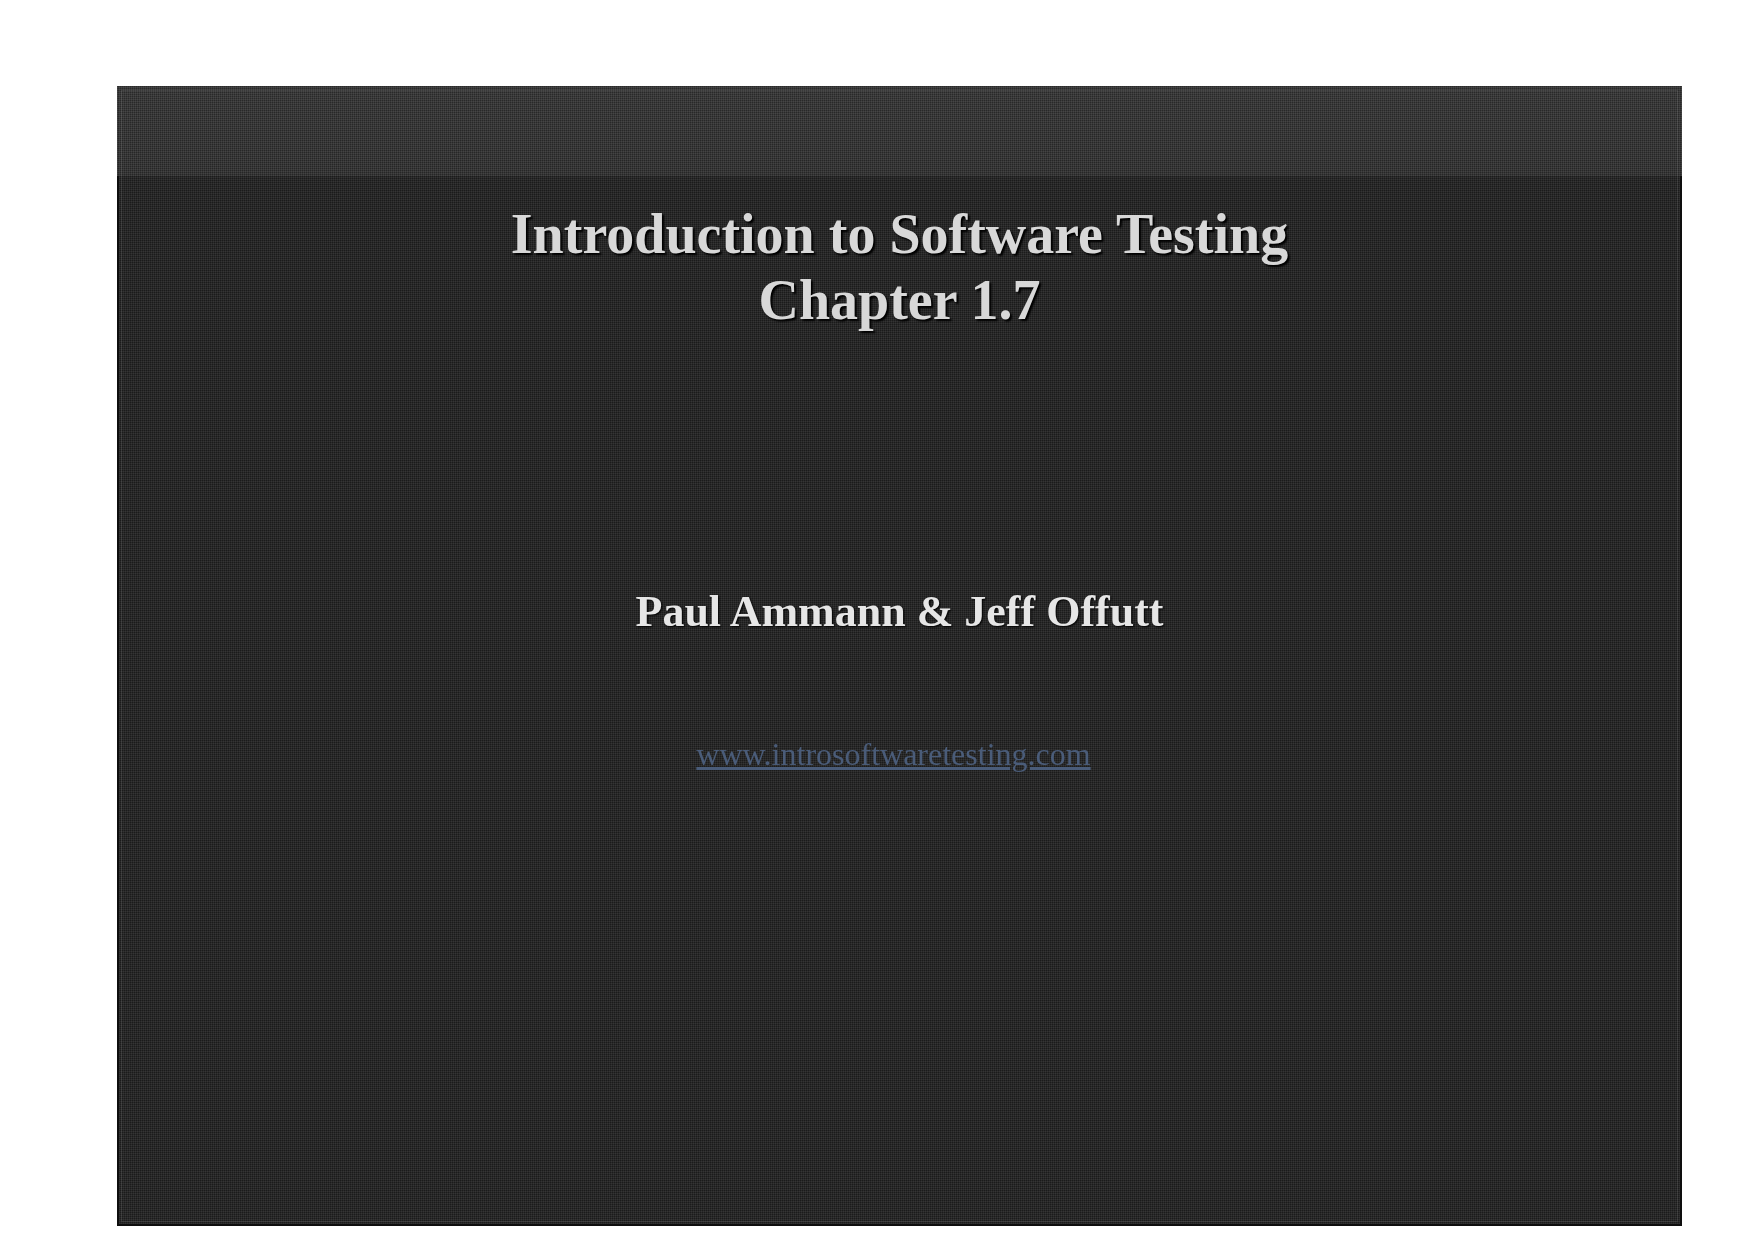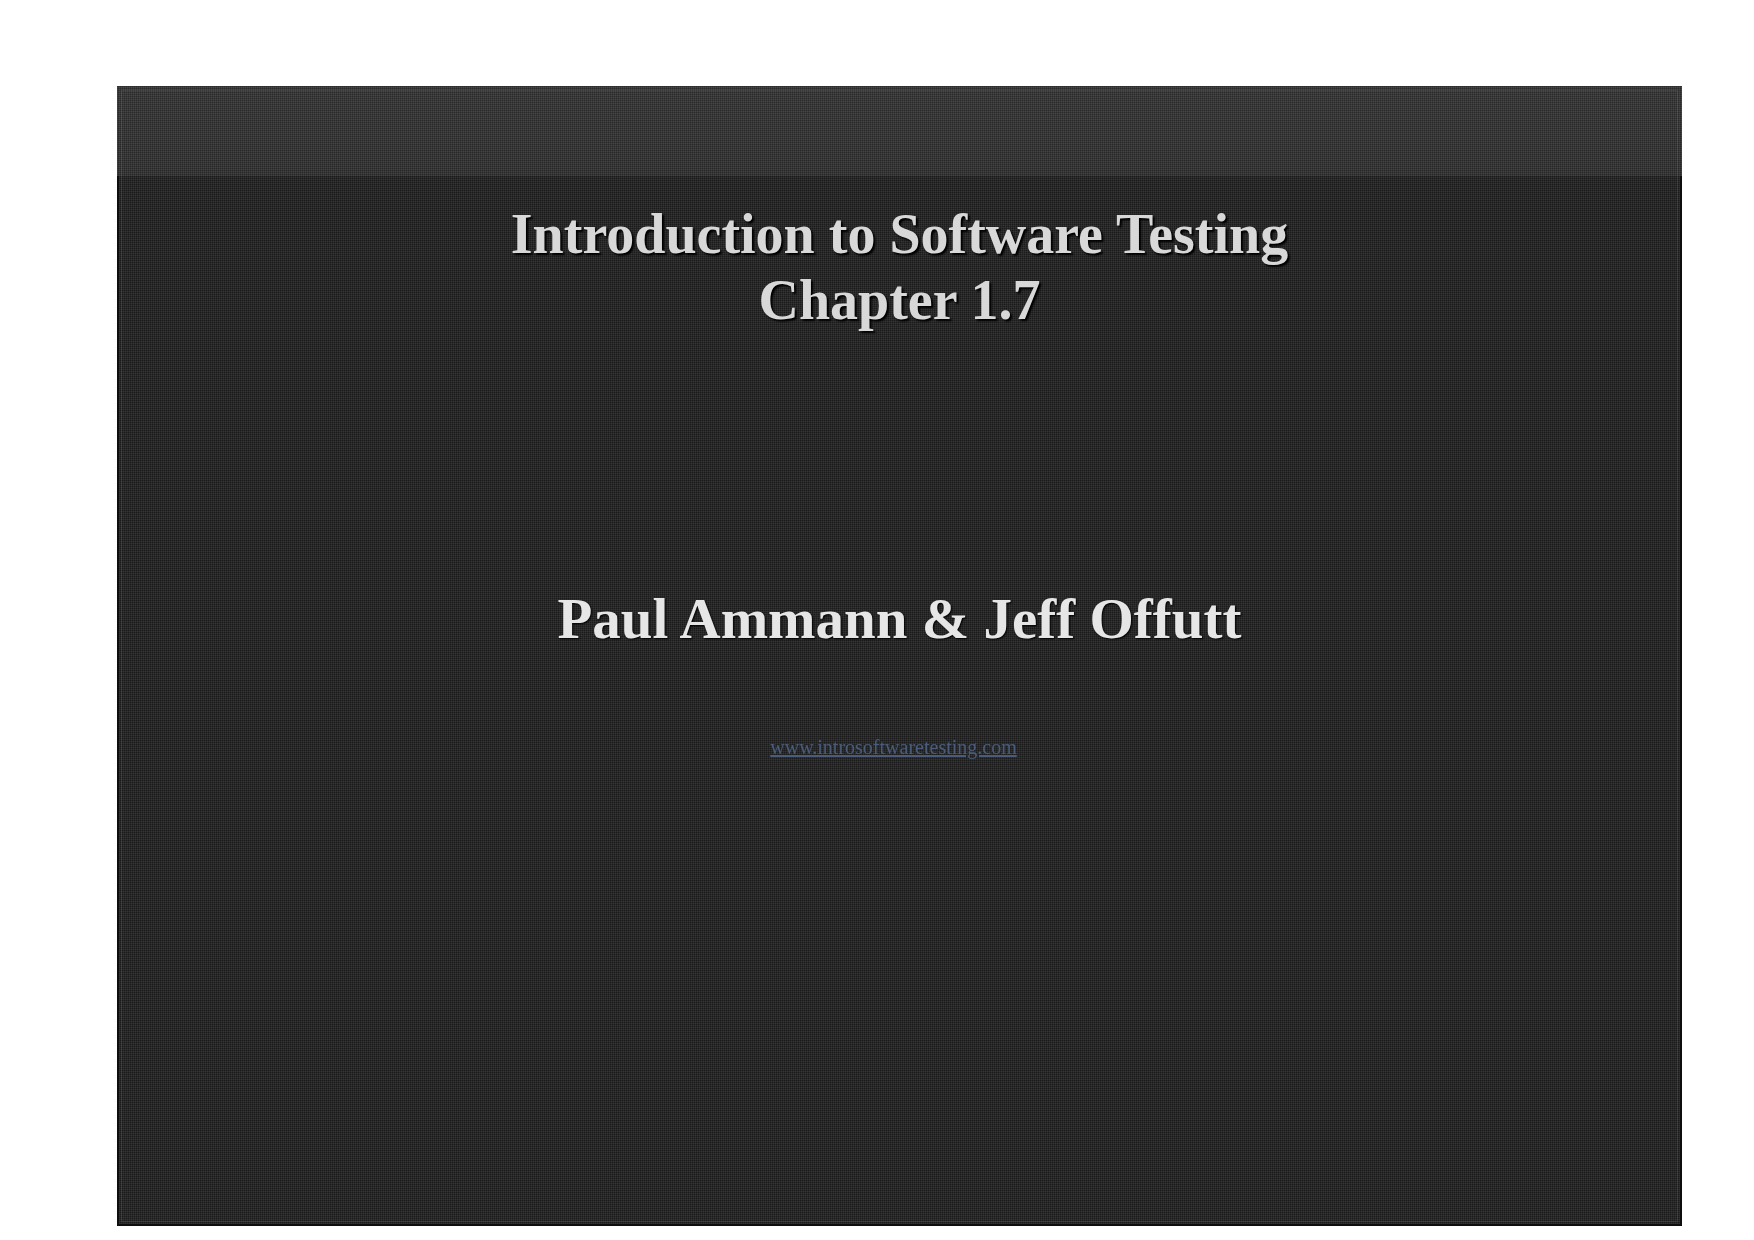--- a/index.html
+++ b/index.html
@@ -54,29 +54,29 @@
   .title-line1 { font-size: 56px; }
   .title-line2 { font-size: 56px; }
   .title-line3 { font-size: 56px; }
   .authors {
     position: absolute;
     left: 0; right: 0;
     top: 500px;
     text-align: center;
     color: #e6e6e6;
     font-weight: bold;
-    font-size: 57px;
+    font-size: 44px;
     text-shadow: 1px 1px 2px #000;
   }
   .link {
     position: absolute;
     left: 0; right: 12px;
     top: 650px;
     text-align: center;
-    font-size: 20px;
+    font-size: 32px;
   }
   .link a {
     color: #4a5c79;
     text-decoration: underline;
   }
 </style>
 </head>
 <body>
 
 <div class="slide">

